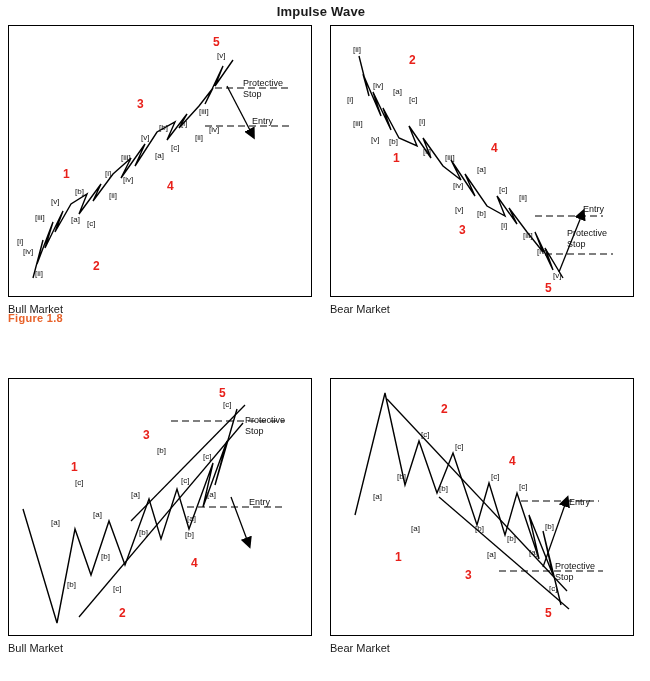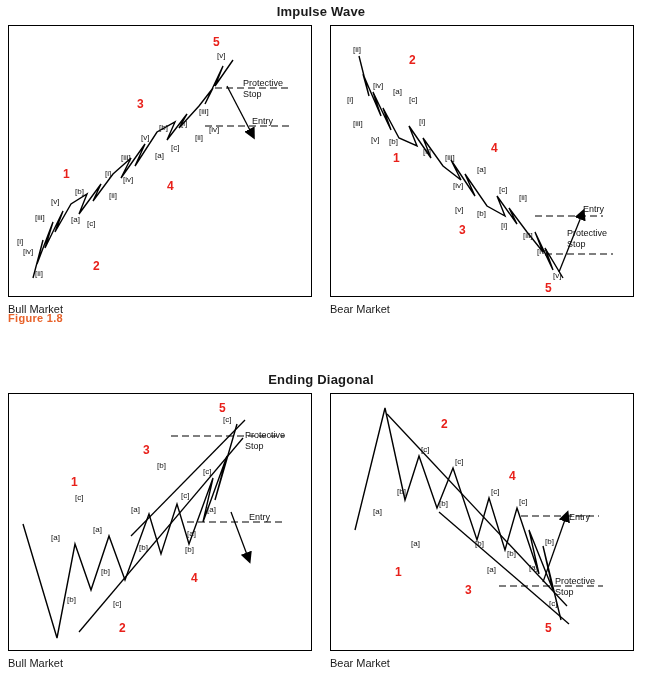--- a/index.html
+++ b/index.html
@@ -199,21 +199,20 @@
     </div>
     <div class="chart-caption" style="left:330px; top:278px;">Bear Market</div>
 
   </div>
 
   <div class="fig-label" style="left:8px; top:308px;">Figure 1.8</div>
 </div>
 
 <div class="figure-group" style="top:372px;">
 
-  <div class="panel-title">Ending Diagonal</div>
 
   <div class="charts-row" style="height:290px; margin-top:6px;">
 
     <div class="chart-box" style="left:8px; top:0; width:304px; height:258px;">
       <svg width="302" height="256" viewBox="0 0 302 256">
 
         <path class="wline" d="M14,130 L48,244 L66,150 L82,196 L100,142 L116,186 L140,120
                                L152,160 L168,110 L180,150 L204,84 L194,128 L218,62
                                L206,106 L228,30"></path>
 

